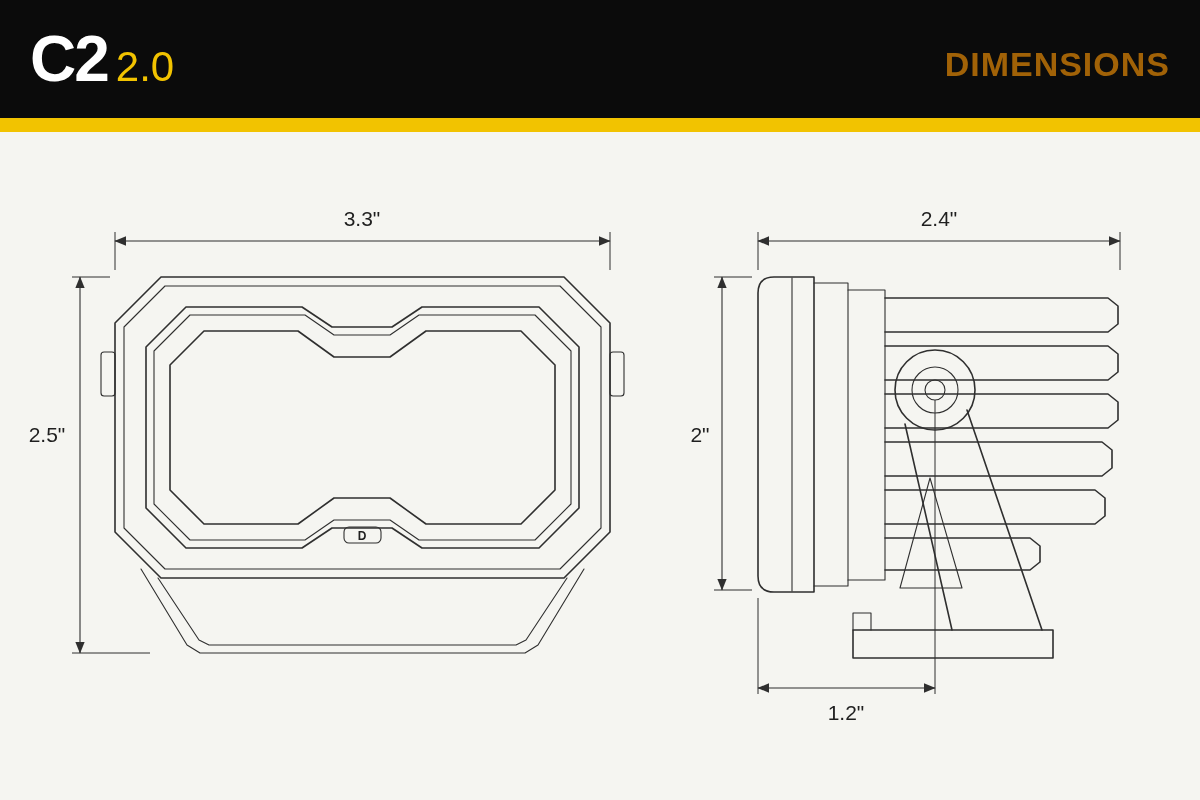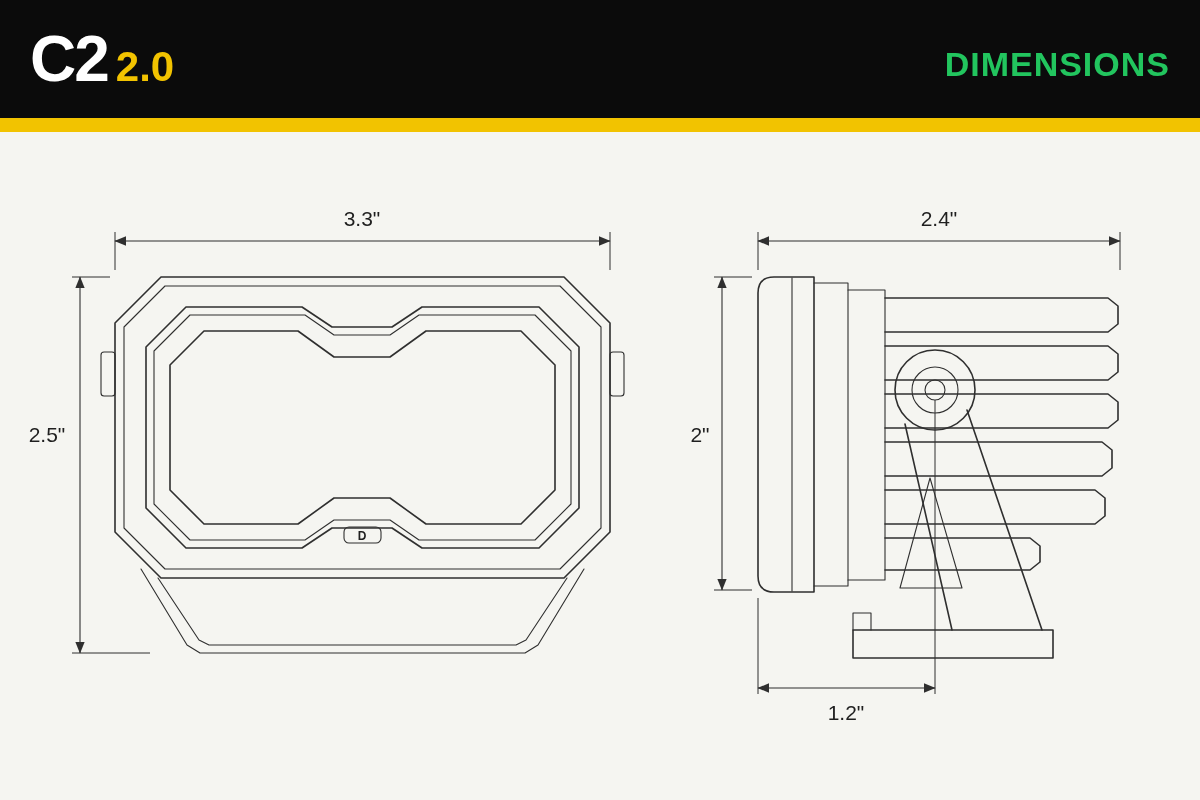--- a/index.html
+++ b/index.html
@@ -14,24 +14,24 @@
     position:relative;z-index:2;
     height:118px;background:#0b0b0b;
     display:flex;align-items:center;justify-content:space-between;
     padding:0 30px;box-sizing:border-box;
   }
   .logo{display:flex;align-items:baseline;}
   .logo-main{
     color:#ffffff;font-size:64px;font-weight:800;letter-spacing:-2px;line-height:1;
   }
   .logo-sub{
-    color:#f2c300;font-size:42px;font-weight:700;margin-left:8px;line-height:1;
+    color:#f2c300;font-size:42px;font-weight:400;margin-left:8px;line-height:1;
   }
   .page-title{
-    color:#22c55e;font-size:34px;font-weight:700;letter-spacing:1px;margin-top:10px;
+    color:#a16207;font-size:34px;font-weight:700;letter-spacing:1px;margin-top:10px;
   }
   .accent-stripe{
     position:relative;z-index:2;
     height:14px;background:#f2c300;width:100%;
   }
   svg.drawing{
     position:absolute;top:0;left:0;z-index:1;
   }
   .outline{fill:none;stroke:#2f2f2f;stroke-width:1.6;stroke-linejoin:round;stroke-linecap:round;}
   .detail{fill:none;stroke:#2f2f2f;stroke-width:1.1;stroke-linejoin:round;stroke-linecap:round;}

